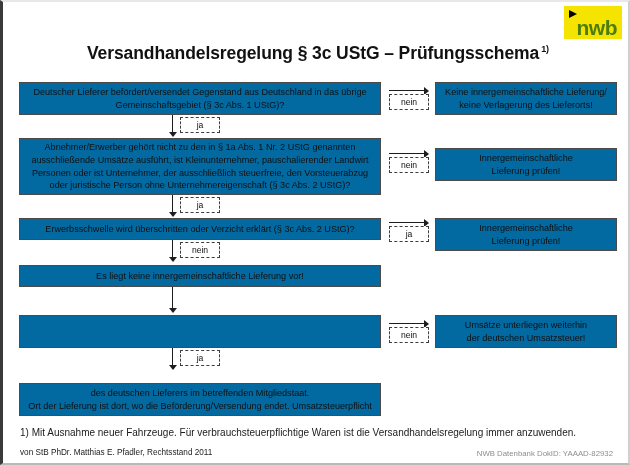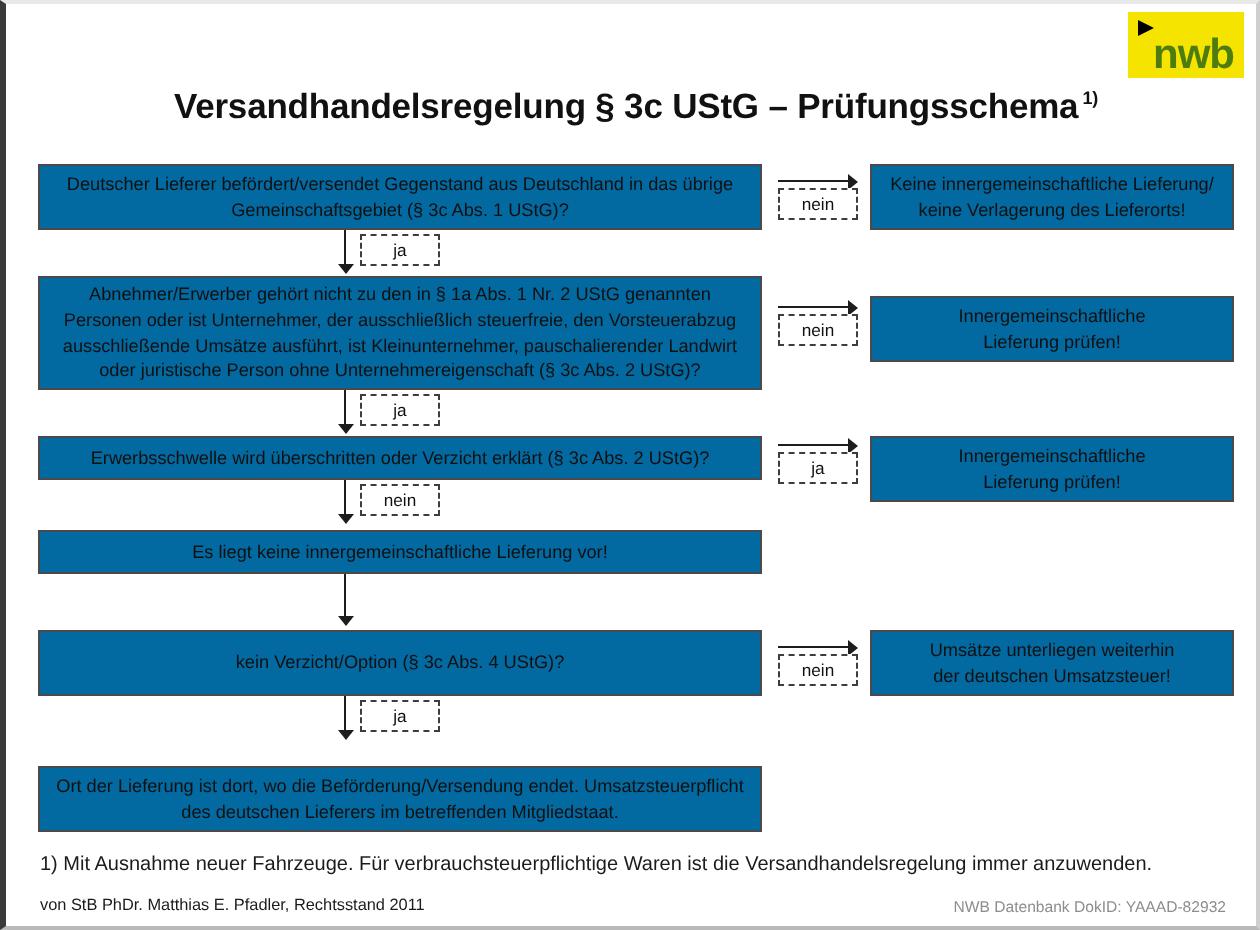--- a/index.html
+++ b/index.html
@@ -206,22 +206,22 @@
 
   <div class="v-arrow" style="left:165px; top:113px; height:22px;">
     <span class="stem"></span>
       <span class="head"></span>
   </div>
   <div class="chip" style="left:177px; top:115px;">ja</div>
 
   <div class="box box-left" style="top:136px; height:57px;">
     <div class="lines">
       <div>Abnehmer/Erwerber gehört nicht zu den in § 1a Abs. 1 Nr. 2 UStG genannten</div>
+      <div>ausschließende Umsätze ausführt, ist Kleinunternehmer, pauschalierender Landwirt</div>
       <div>Personen oder ist Unternehmer, der ausschließlich steuerfreie, den Vorsteuerabzug</div>
-      <div>ausschließende Umsätze ausführt, ist Kleinunternehmer, pauschalierender Landwirt</div>
       <div>oder juristische Person ohne Unternehmereigenschaft (§ 3c Abs. 2 UStG)?</div>
     </div>
   </div>
   <div class="h-arrow" style="left:386px; top:148px; width:40px;">
     <span class="stem"></span>
       <span class="head"></span>
   </div>
   <div class="chip" style="left:386px; top:155px;">nein</div>
   <div class="box box-right" style="top:146px; height:33px;">
     <div class="lines">
@@ -265,21 +265,20 @@
     </div>
   </div>
 
   <div class="v-arrow" style="left:165px; top:285px; height:26px;">
     <span class="stem"></span>
       <span class="head"></span>
   </div>
 
   <div class="box box-left" style="top:313px; height:33px;">
     <div class="lines">
-      <div>kein Verzicht/Option (§ 3c Abs. 4 UStG)?</div>
     </div>
   </div>
   <div class="h-arrow" style="left:386px; top:318px; width:40px;">
     <span class="stem"></span>
       <span class="head"></span>
   </div>
   <div class="chip" style="left:386px; top:325px;">nein</div>
   <div class="box box-right" style="top:313px; height:33px;">
     <div class="lines">
       <div>Umsätze unterliegen weiterhin</div>
@@ -288,22 +287,22 @@
   </div>
 
   <div class="v-arrow" style="left:165px; top:346px; height:22px;">
     <span class="stem"></span>
       <span class="head"></span>
   </div>
   <div class="chip" style="left:177px; top:348px;">ja</div>
 
   <div class="box box-left" style="top:381px; height:33px;">
     <div class="lines">
+      <div>des deutschen Lieferers im betreffenden Mitgliedstaat.</div>
       <div>Ort der Lieferung ist dort, wo die Beförderung/Versendung endet. Umsatzsteuerpflicht</div>
-      <div>des deutschen Lieferers im betreffenden Mitgliedstaat.</div>
     </div>
   </div>
 
   <div class="footnote">1) Mit Ausnahme neuer Fahrzeuge. Für verbrauchsteuerpflichtige Waren ist die Versandhandelsregelung immer anzuwenden.</div>
   <div class="author">von StB PhDr. Matthias E. Pfadler, Rechtsstand 2011</div>
   <div class="dokid">NWB Datenbank DokID: YAAAD-82932</div>
 
 </div>
 
 </body></html>

